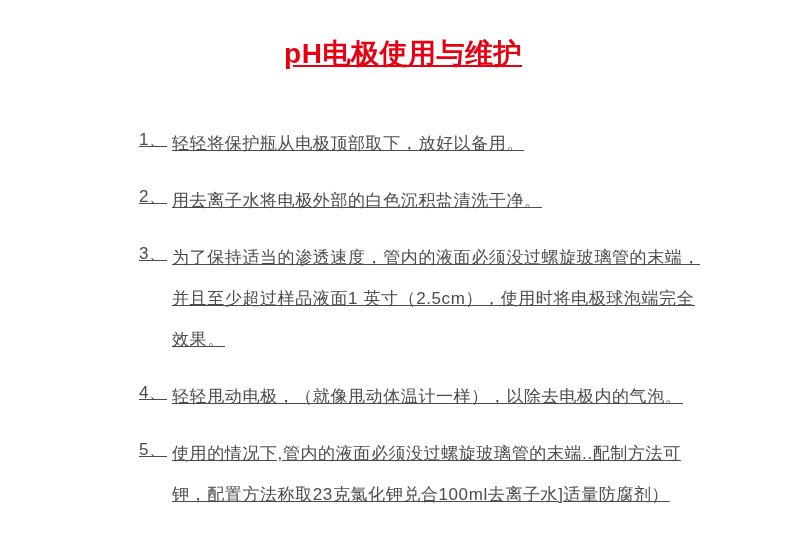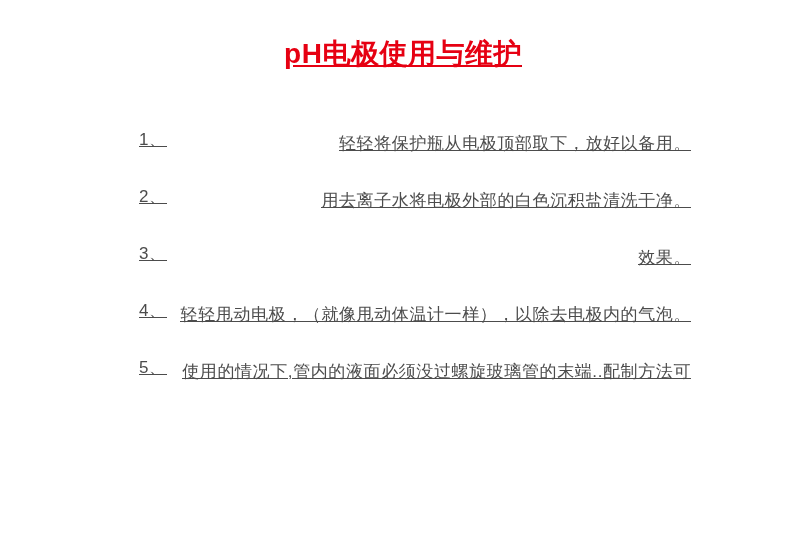--- a/index.html
+++ b/index.html
@@ -45,21 +45,20 @@
     flex: none;
     width: 29px;
     white-space: nowrap;
   }
   .content {
     flex: 1;
     min-width: 0;
   }
   .line {
     white-space: nowrap;
-    text-align: right;
   }
 </style>
 </head>
 <body>
 
 <div class="page">
 
   <div class="title">pH电极使用与维护</div>
 
   <div class="list">
@@ -74,32 +73,35 @@
     <div class="item">
       <span class="num">2、</span>
       <div class="content">
         <div class="line">用去离子水将电极外部的白色沉积盐清洗干净。</div>
       </div>
     </div>
 
     <div class="item">
       <span class="num">3、</span>
       <div class="content">
+        <div class="line">为了保持适当的渗透速度，管内的液面必须没过螺旋玻璃管的末端，</div>
+        <div class="line">并且至少超过样品液面1 英寸（2.5cm），使用时将电极球泡端完全</div>
         <div class="line">效果。</div>
       </div>
     </div>
 
     <div class="item">
       <span class="num">4、</span>
       <div class="content">
         <div class="line">轻轻甩动电极，（就像甩动体温计一样），以除去电极内的气泡。</div>
       </div>
     </div>
 
     <div class="item">
       <span class="num">5、</span>
       <div class="content">
         <div class="line">使用的情况下,管内的液面必须没过螺旋玻璃管的末端..配制方法可</div>
+        <div class="line">钾，配置方法称取23克氯化钾兑合100ml去离子水]适量防腐剂）</div>
       </div>
     </div>
 
   </div>
 </div>
 
 </body></html>

